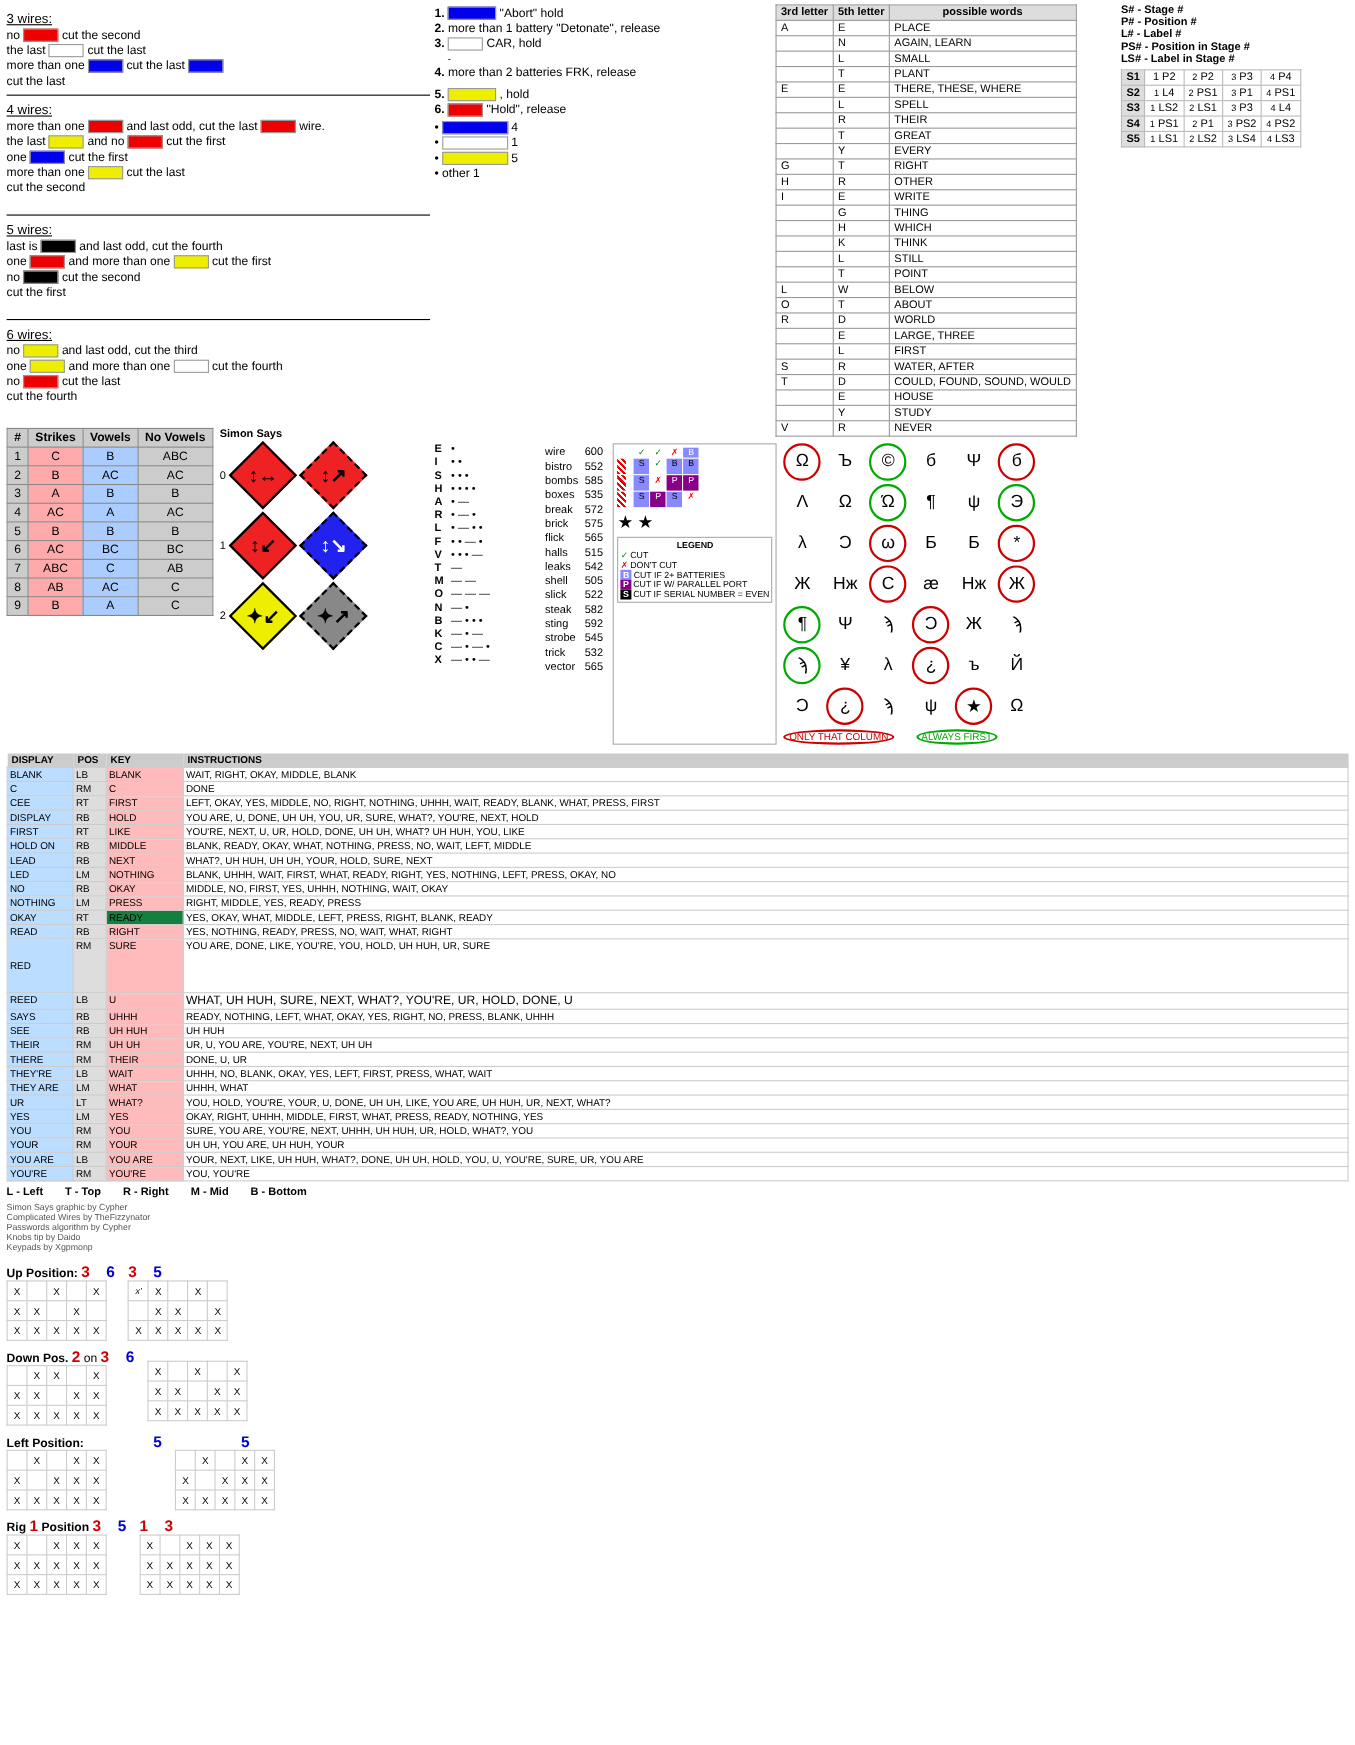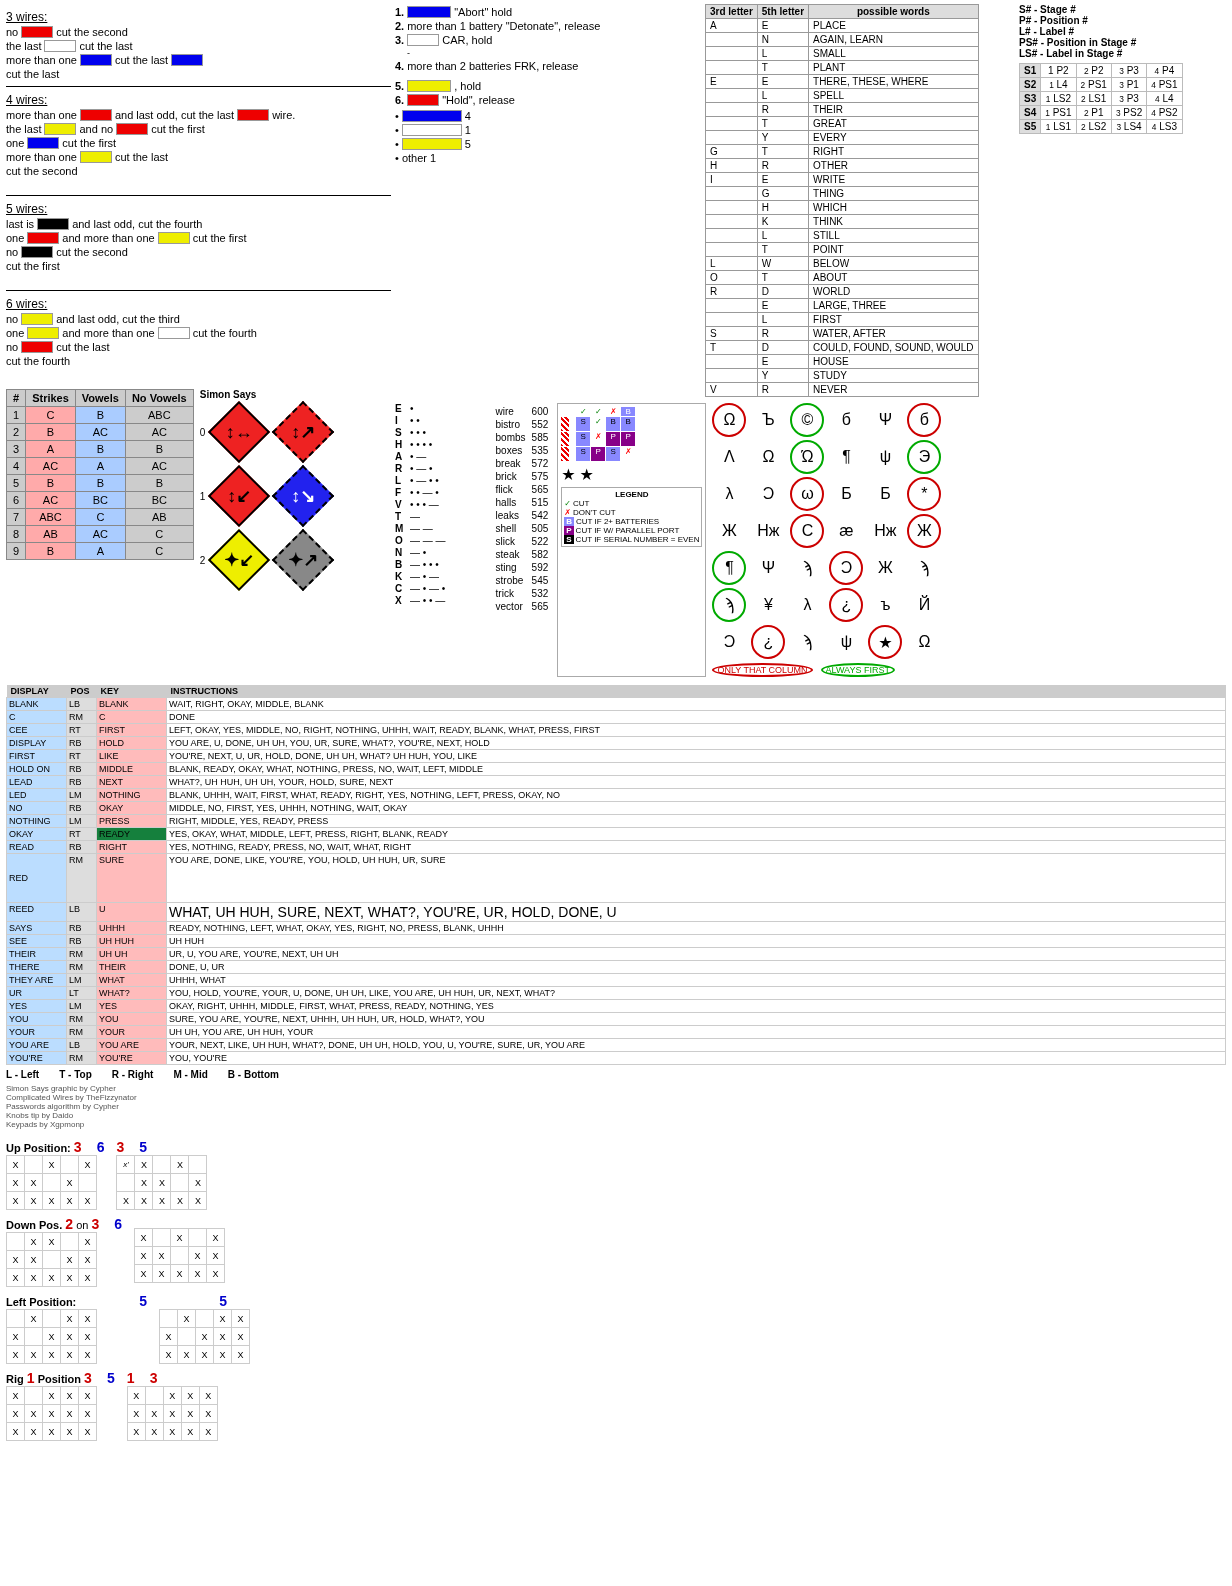--- a/index.html
+++ b/index.html
@@ -699,21 +699,21 @@
             <div style="width: 34px; height: 34px; border-radius: 50%; display: flex; align-items: center; justify-content: center; font-size: 16px; border: 2px solid rgb(204, 0, 0);">¿</div>
             <div style="width: 34px; height: 34px; border-radius: 50%; display: flex; align-items: center; justify-content: center; font-size: 16px; border: 2px solid transparent;">ъ</div>
             <div style="width: 34px; height: 34px; border-radius: 50%; display: flex; align-items: center; justify-content: center; font-size: 16px; border: 2px solid transparent;">Й</div>
             <div style="width: 34px; height: 34px; border-radius: 50%; display: flex; align-items: center; justify-content: center; font-size: 16px; border: 2px solid transparent;">Ͻ</div>
             <div style="width: 34px; height: 34px; border-radius: 50%; display: flex; align-items: center; justify-content: center; font-size: 16px; border: 2px solid rgb(204, 0, 0);">¿</div>
             <div style="width: 34px; height: 34px; border-radius: 50%; display: flex; align-items: center; justify-content: center; font-size: 16px; border: 2px solid transparent;">ϡ</div>
             <div style="width: 34px; height: 34px; border-radius: 50%; display: flex; align-items: center; justify-content: center; font-size: 16px; border: 2px solid transparent;">ψ</div>
             <div style="width: 34px; height: 34px; border-radius: 50%; display: flex; align-items: center; justify-content: center; font-size: 16px; border: 2px solid rgb(204, 0, 0);">★</div>
             <div style="width: 34px; height: 34px; border-radius: 50%; display: flex; align-items: center; justify-content: center; font-size: 16px; border: 2px solid transparent;">Ω</div>
           </div>
-        <div style="margin-top:4px; display:flex; gap:8px; font-size:9px;">
+        <div style="margin-top:4px; display:flex; gap:20px; font-size:9px;">
           <span style="color:#c00; border:2px solid #c00; border-radius:50%; padding:0 3px;">ONLY THAT COLUMN</span>
           <span style="color:#0a0; border:2px solid #0a0; border-radius:50%; padding:0 3px;">ALWAYS FIRST</span>
         </div>
       </div>
     </div>
   </div>
 
   <div>
 
     <div style="font-size:10px; font-weight:bold; margin-bottom:4px;">
@@ -852,21 +852,21 @@
         <tr>
           <td style="font-size: 9px; padding: 19px 2px; background: rgb(187, 221, 255);">RED</td>
           <td style="font-size: 9px; padding: 1px 2px; background: rgb(221, 221, 221);">RM</td>
           <td style="font-size: 9px; padding: 1px 2px; background: rgb(255, 187, 187);">SURE</td>
           <td style="font-size: 9px; padding: 1px 2px;">YOU ARE, DONE, LIKE, YOU'RE, YOU, HOLD, UH HUH, UR, SURE</td>
         </tr>
         <tr>
           <td style="font-size: 9px; padding: 1px 2px; background: rgb(187, 221, 255);">REED</td>
           <td style="font-size: 9px; padding: 1px 2px; background: rgb(221, 221, 221);">LB</td>
           <td style="font-size: 9px; padding: 1px 2px; background: rgb(255, 187, 187);">U</td>
-          <td style="font-size: 14px; padding: 1px 2px;">WHAT, UH HUH, SURE, NEXT, WHAT?, YOU'RE, UR, HOLD, DONE, U</td>
+          <td style="font-size: 11px; padding: 1px 2px;">WHAT, UH HUH, SURE, NEXT, WHAT?, YOU'RE, UR, HOLD, DONE, U</td>
         </tr>
         <tr>
           <td style="font-size: 9px; padding: 1px 2px; background: rgb(187, 221, 255);">SAYS</td>
           <td style="font-size: 9px; padding: 1px 2px; background: rgb(221, 221, 221);">RB</td>
           <td style="font-size: 9px; padding: 1px 2px; background: rgb(255, 187, 187);">UHHH</td>
           <td style="font-size: 9px; padding: 1px 2px;">READY, NOTHING, LEFT, WHAT, OKAY, YES, RIGHT, NO, PRESS, BLANK, UHHH</td>
         </tr>
         <tr>
           <td style="font-size: 9px; padding: 1px 2px; background: rgb(187, 221, 255);">SEE</td>
           <td style="font-size: 9px; padding: 1px 2px; background: rgb(221, 221, 221);">RB</td>
@@ -877,20 +877,26 @@
           <td style="font-size: 9px; padding: 1px 2px; background: rgb(187, 221, 255);">THEIR</td>
           <td style="font-size: 9px; padding: 1px 2px; background: rgb(221, 221, 221);">RM</td>
           <td style="font-size: 9px; padding: 1px 2px; background: rgb(255, 187, 187);">UH UH</td>
           <td style="font-size: 9px; padding: 1px 2px;">UR, U, YOU ARE, YOU'RE, NEXT, UH UH</td>
         </tr>
         <tr>
           <td style="font-size: 9px; padding: 1px 2px; background: rgb(187, 221, 255);">THERE</td>
           <td style="font-size: 9px; padding: 1px 2px; background: rgb(221, 221, 221);">RM</td>
           <td style="font-size: 9px; padding: 1px 2px; background: rgb(255, 187, 187);">THEIR</td>
           <td style="font-size: 9px; padding: 1px 2px;">DONE, U, UR</td>
+        </tr>
+        <tr>
+          <td style="font-size: 9px; padding: 1px 2px; background: rgb(187, 221, 255);">THEY'RE</td>
+          <td style="font-size: 9px; padding: 1px 2px; background: rgb(221, 221, 221);">LB</td>
+          <td style="font-size: 9px; padding: 1px 2px; background: rgb(255, 187, 187);">WAIT</td>
+          <td style="font-size: 9px; padding: 1px 2px;">UHHH, NO, BLANK, OKAY, YES, LEFT, FIRST, PRESS, WHAT, WAIT</td>
         </tr>
         <tr>
           <td style="font-size: 9px; padding: 1px 2px; background: rgb(187, 221, 255);">THEY ARE</td>
           <td style="font-size: 9px; padding: 1px 2px; background: rgb(221, 221, 221);">LM</td>
           <td style="font-size: 9px; padding: 1px 2px; background: rgb(255, 187, 187); margin-left: 24px;">WHAT</td>
           <td style="font-size: 9px; padding: 1px 2px;">UHHH, WHAT</td>
         </tr>
         <tr>
           <td style="font-size: 9px; padding: 1px 2px; background: rgb(187, 221, 255);">UR</td>
           <td style="font-size: 9px; padding: 1px 2px; background: rgb(221, 221, 221);">LT</td>

